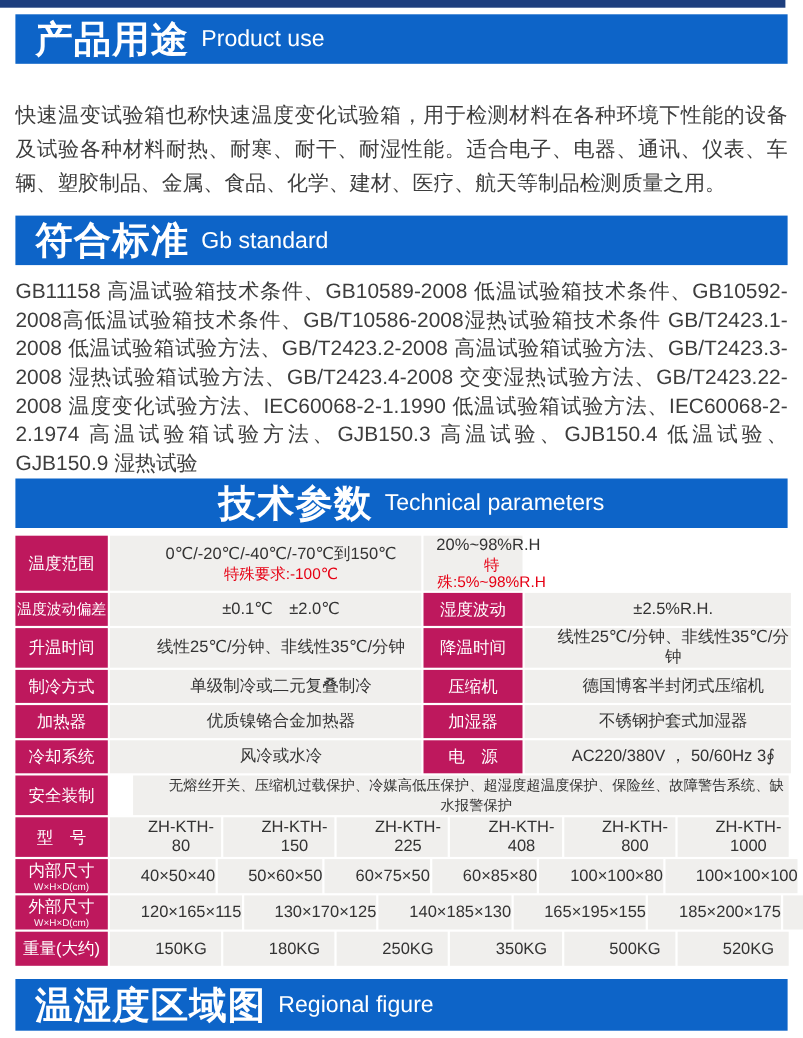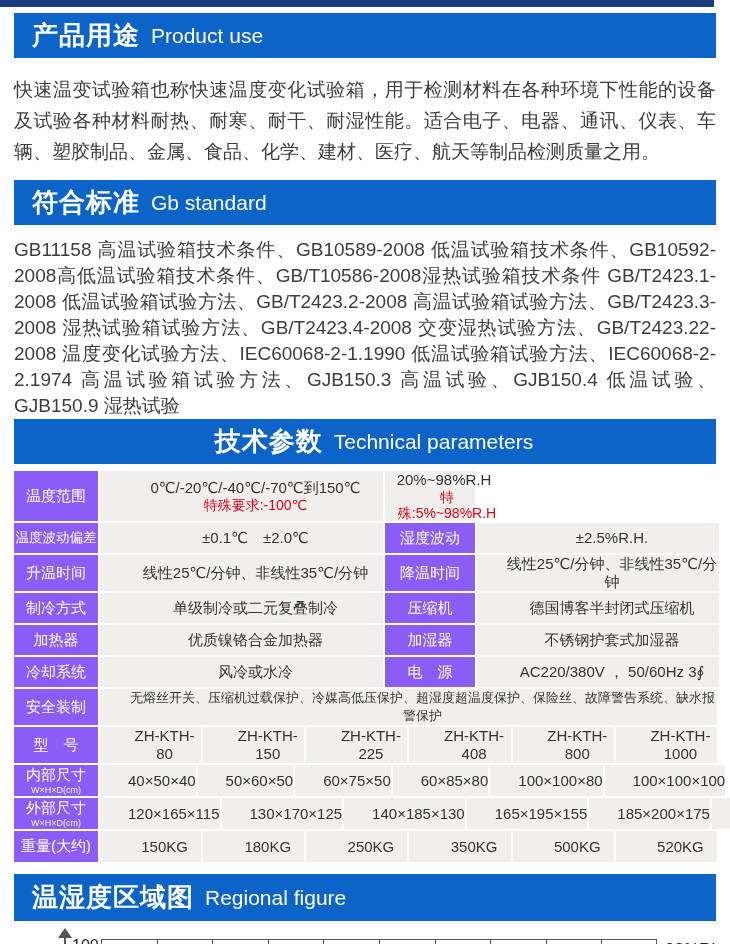--- a/index.html
+++ b/index.html
@@ -8,41 +8,41 @@
     font-family:"Liberation Sans","DejaVu Sans",sans-serif;
     position:relative;
   }
   .top-strip{width:714px;height:7px;background:#1d3e7e;}
   .content{padding:0 14px;}
   
   .band{
     background:#0d64c8;color:#fff;height:45px;
     display:flex;align-items:center;padding-left:18px;box-sizing:border-box;
   }
-  .band .zh{font-size:26px;font-weight:bold;letter-spacing:1px;font-family:Liberation Mono, monospace;}
+  .band .zh{font-size:34px;font-weight:bold;letter-spacing:1px;font-family:Liberation Mono, monospace;}
   .band .en{font-size:21px;margin-left:11px;font-weight:400;}
   .band1{margin-top:6px;}
   .band2{margin-top:13px;}
   .band3{justify-content:center;}
   .band4{margin-top:12px;height:47px;}
   
   .para{
     color:#3d3d3d;font-size:19px;text-align:justify;
   }
-  .para1{margin-top:16px;line-height:31px;}
+  .para1{margin-top:32px;line-height:31px;}
   .para2{margin-top:12px;line-height:26px;}
   
   .spec-table{margin-top:7px;width:703px;display:flex;flex-direction:column;gap:2px;}
   .row{display:grid;gap:2px;min-height:30px;}
   .row.pair{grid-template-columns:84px 283px 90px 242px;}
   .row.r1{min-height:40px;}
-  .row.full{grid-template-columns:84px 1fr;}
+  .row.full{grid-template-columns:84px 1fr;gap:23px;}
   .row.model{grid-template-columns:84px repeat(6,1fr);min-height:31px;border-radius:15px;}
   .lbl{
-    background:#8b5cf6;color:#fff;font-size:15px;
+    background:#be185d;color:#fff;font-size:15px;
     display:flex;flex-direction:column;align-items:center;justify-content:center;
     text-align:center;white-space:nowrap;
   }
   .lbl.fs13{font-size:13.5px;}
   .lbl .sub{font-size:9px;line-height:10px;opacity:.95;}
   .val{
     background:#f0efed;color:#333;font-size:15px;
     display:flex;flex-direction:column;align-items:center;justify-content:center;
     text-align:center;line-height:18px;padding-left:28px;
   }

